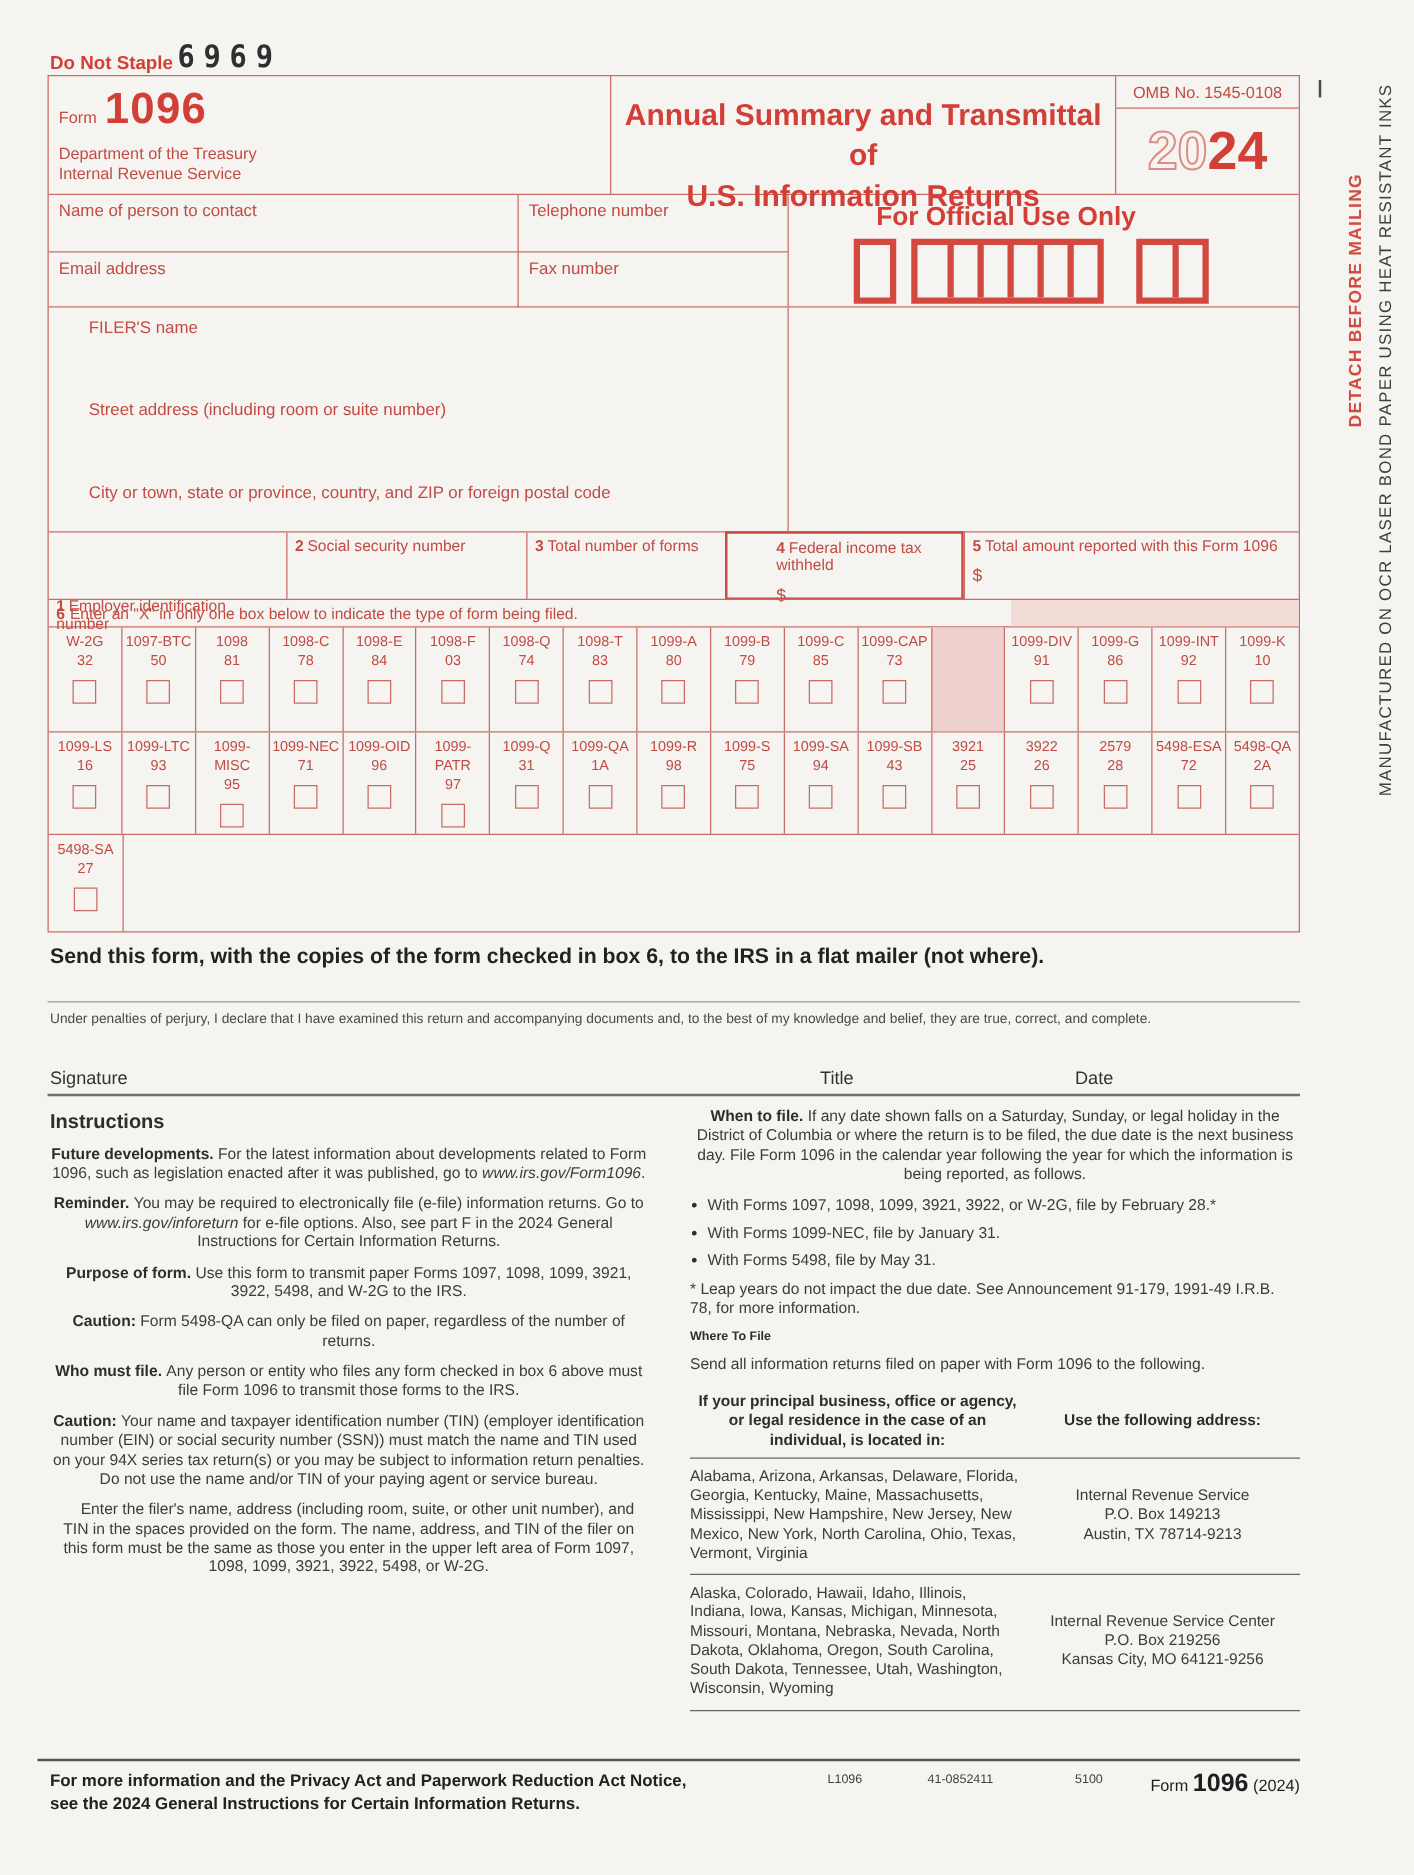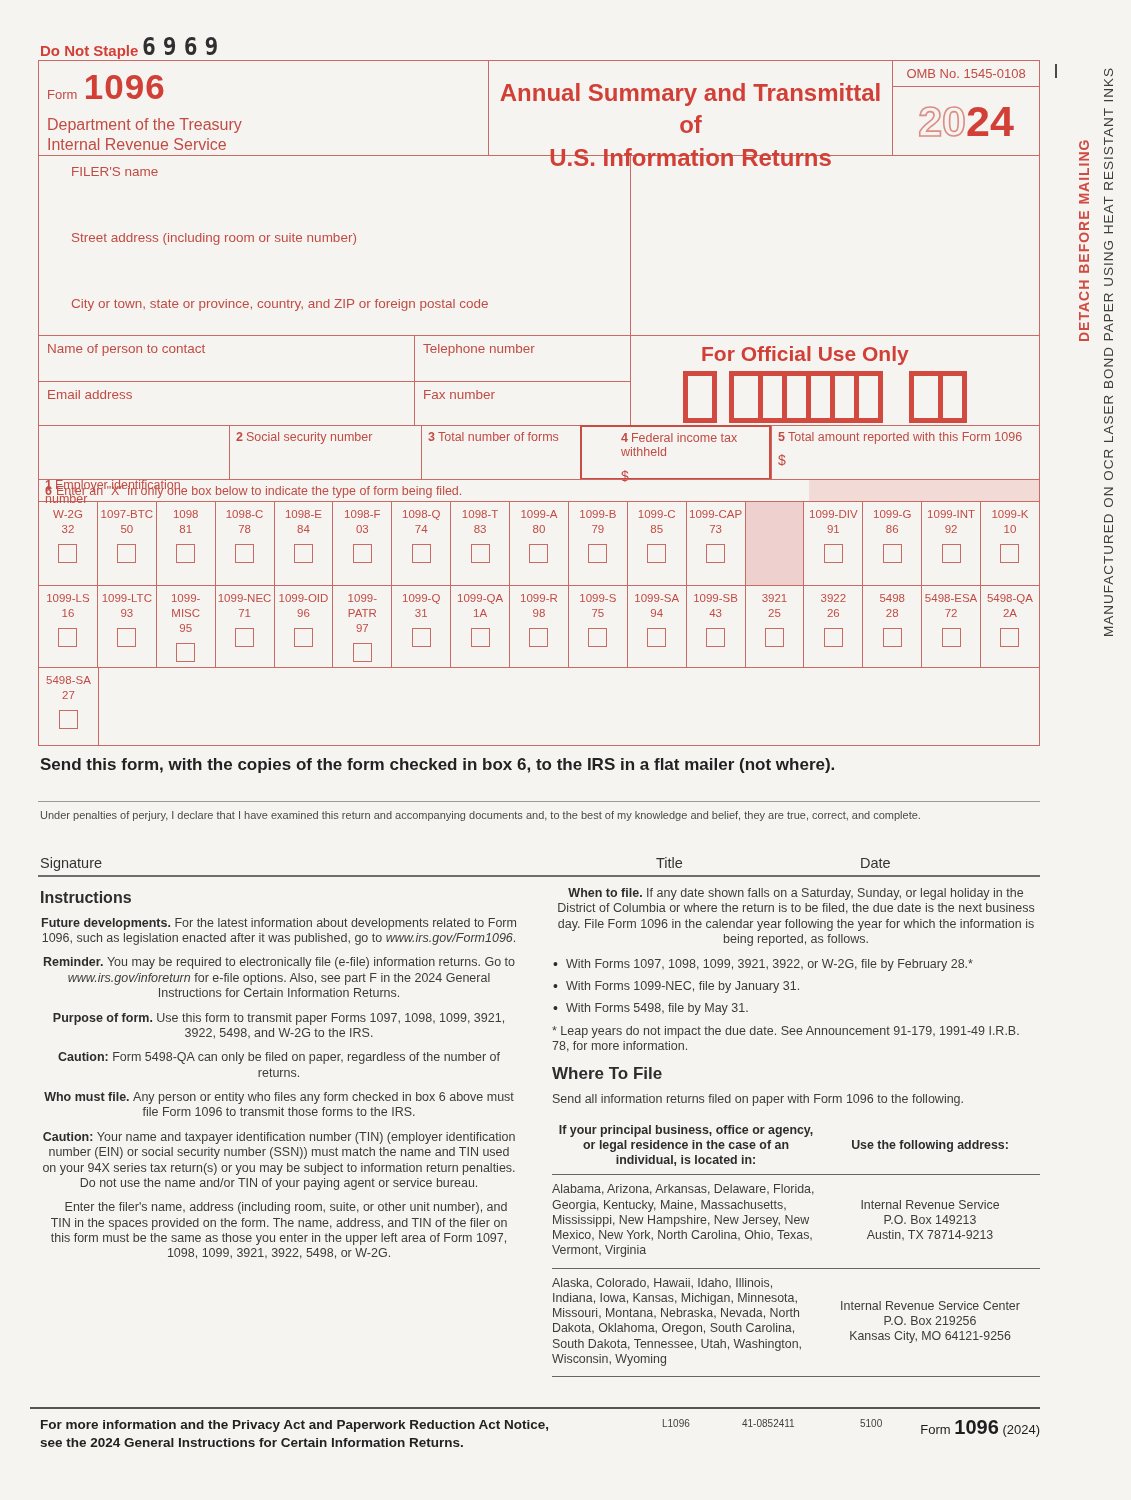--- a/index.html
+++ b/index.html
@@ -18,21 +18,21 @@
   
   .form{position:absolute; left:38px; top:60px; width:1002px; border:1px solid var(--redline); color:var(--redtxt);}
   .row{display:flex; border-top:1px solid var(--redline);}
   .row:first-child{border-top:none;}
 
   
   .r-header{height:94px;}
   .h-left{width:450px; border-right:1px solid var(--redline); padding:10px 0 0 8px;}
   .h-left .fw{font-size:13px;}
   .h-left .fn{font-size:35px; font-weight:bold; color:var(--redbold); letter-spacing:1px; line-height:0.9; display:inline-block; margin-left:2px;}
-  .h-left .dept{font-size:16px; margin-top:12px; line-height:1.25;}
+  .h-left .dept{font-size:13px; margin-top:12px; line-height:1.25;}
   .h-mid{flex:1; text-align:center; padding-top:16px;}
   .h-mid .t{font-size:24px; font-weight:bold; color:var(--redbold); line-height:1.35;}
   .h-right{width:147px; border-left:1px solid var(--redline); display:flex; flex-direction:column;}
   .omb{font-size:13px; text-align:center; padding:5px 2px; border-bottom:1px solid var(--redline); white-space:nowrap;}
   .year{flex:1; display:flex; align-items:center; justify-content:center; font-size:43px; font-weight:bold; font-family:"Liberation Sans", sans-serif;}
   .y-out{color:transparent; -webkit-text-stroke:1.6px #dc8d86;}
   .y-solid{color:var(--redbold);}
 
   
   .r-filer{height:180px;}
@@ -94,21 +94,21 @@
   .instr-left{position:absolute; left:40px; top:888px; width:478px; color:var(--ink); font-size:12.5px; line-height:1.23;}
   .instr-right{position:absolute; left:552px; top:886px; width:488px; color:var(--ink); font-size:12.5px; line-height:1.23;}
   .ih{font-size:16px; font-weight:bold; color:#2d2d2d; margin-bottom:8px;}
   .ip{margin-bottom:9px;text-align:center;}
   .ip b{color:#2d2d2d;}
   .ip i{font-style:italic;}
   .ip.indent{text-indent:14px;}
   .bullets .bl{margin-bottom:7px; padding-left:14px; position:relative;}
   .bullets .bl::before{content:"•"; position:absolute; left:1px; top:-1px; font-size:14px; color:#2d2d2d;}
   .footnote{margin-bottom:10px;}
-  .wtf-h{font-size:17px; font-weight:bold; color:#2d2d2d; margin:4px 0 7px;}
+  .wtf-h{font-size:10px; font-weight:bold; color:#2d2d2d; margin:4px 0 7px;}
   .wtf-intro{margin-bottom:8px;}
   table.wtf{border-collapse:collapse; width:100%;}
   table.wtf td{vertical-align:middle; padding:7px 4px 9px 0; font-size:12.4px;}
   table.wtf tr.hd td{font-weight:bold; color:#2d2d2d; text-align:center; border-bottom:1.5px solid #666; padding-bottom:6px;}
   table.wtf td.addr{text-align:center;}
   table.wtf tr.body td{border-bottom:1.5px solid #666;}
   td.states{width:272px; padding-right:14px;}
 
   
   .footrule{position:absolute; left:30px; top:1407px; width:1010px; border-top:2.5px solid #555;}
@@ -151,29 +151,20 @@
       </div>
       <div class="h-right">
         <div class="omb">OMB No. 1545-0108</div>
         <div class="year">
           <span class="y-out">20</span>
             <span class="y-solid">24</span>
         </div>
       </div>
     </div>
 
-    <div class="row r-filer">
-      <div class="f-left">
-        <div class="lbl" style="top:8px">FILER'S name</div>
-        <div class="lbl" style="top:74px">Street address (including room or suite number)</div>
-        <div class="lbl" style="top:140px">City or town, state or province, country, and ZIP or foreign postal code</div>
-      </div>
-      <div class="f-right"></div>
-    </div>
-
     <div class="row r-contact">
       <div class="c-left">
         <div class="c-cell"><span>Name of person to contact</span></div>
         <div class="c-cell"><span>Telephone number</span></div>
         <div class="c-cell"><span>Email address</span></div>
         <div class="c-cell"><span>Fax number</span></div>
       </div>
       <div class="official">
         <div class="ot">For Official Use Only</div>
         <div class="oboxes" id="official-boxes">
@@ -191,20 +182,29 @@
             </div>
             <div class="og-gap2"></div>
             <div class="ogroup">
               <div class="ocell"></div>
               <div class="ocell"></div>
             </div>
           </div>
       </div>
     </div>
 
+    <div class="row r-filer">
+      <div class="f-left">
+        <div class="lbl" style="top:8px">FILER'S name</div>
+        <div class="lbl" style="top:74px">Street address (including room or suite number)</div>
+        <div class="lbl" style="top:140px">City or town, state or province, country, and ZIP or foreign postal code</div>
+      </div>
+      <div class="f-right"></div>
+    </div>
+
     <div class="row r-numbers" id="amount-row">
         <div class="nbox n1"><b>1</b><span>Employer identification number</span></div>
         <div class="nbox n2"><b>2</b><span>Social security number</span></div>
         <div class="nbox n3"><b>3</b><span>Total number of forms</span></div>
         <div class="nbox n4 thick"><b>4</b><span>Federal income tax withheld</span><span class="dollar">$</span></div>
         <div class="nbox n5"><b>5</b><span>Total amount reported with this Form 1096</span><span class="dollar">$</span></div>
       </div>
 
     <div class="row r-box6">
       <div class="b6t"><b>6</b><span>Enter an "X" in only one box below to indicate the type of form being filed.</span></div>
@@ -360,21 +360,21 @@
             <div>3921</div>
             <div>25</div>
             <div class="chk"></div>
           </div>
           <div class="gcell">
             <div>3922</div>
             <div>26</div>
             <div class="chk"></div>
           </div>
           <div class="gcell">
-            <div>5498</div>
+            <div>2579</div>
             <div>28</div>
             <div class="chk"></div>
           </div>
           <div class="gcell">
             <div>5498-ESA</div>
             <div>72</div>
             <div class="chk"></div>
           </div>
           <div class="gcell">
             <div>5498-QA</div>

